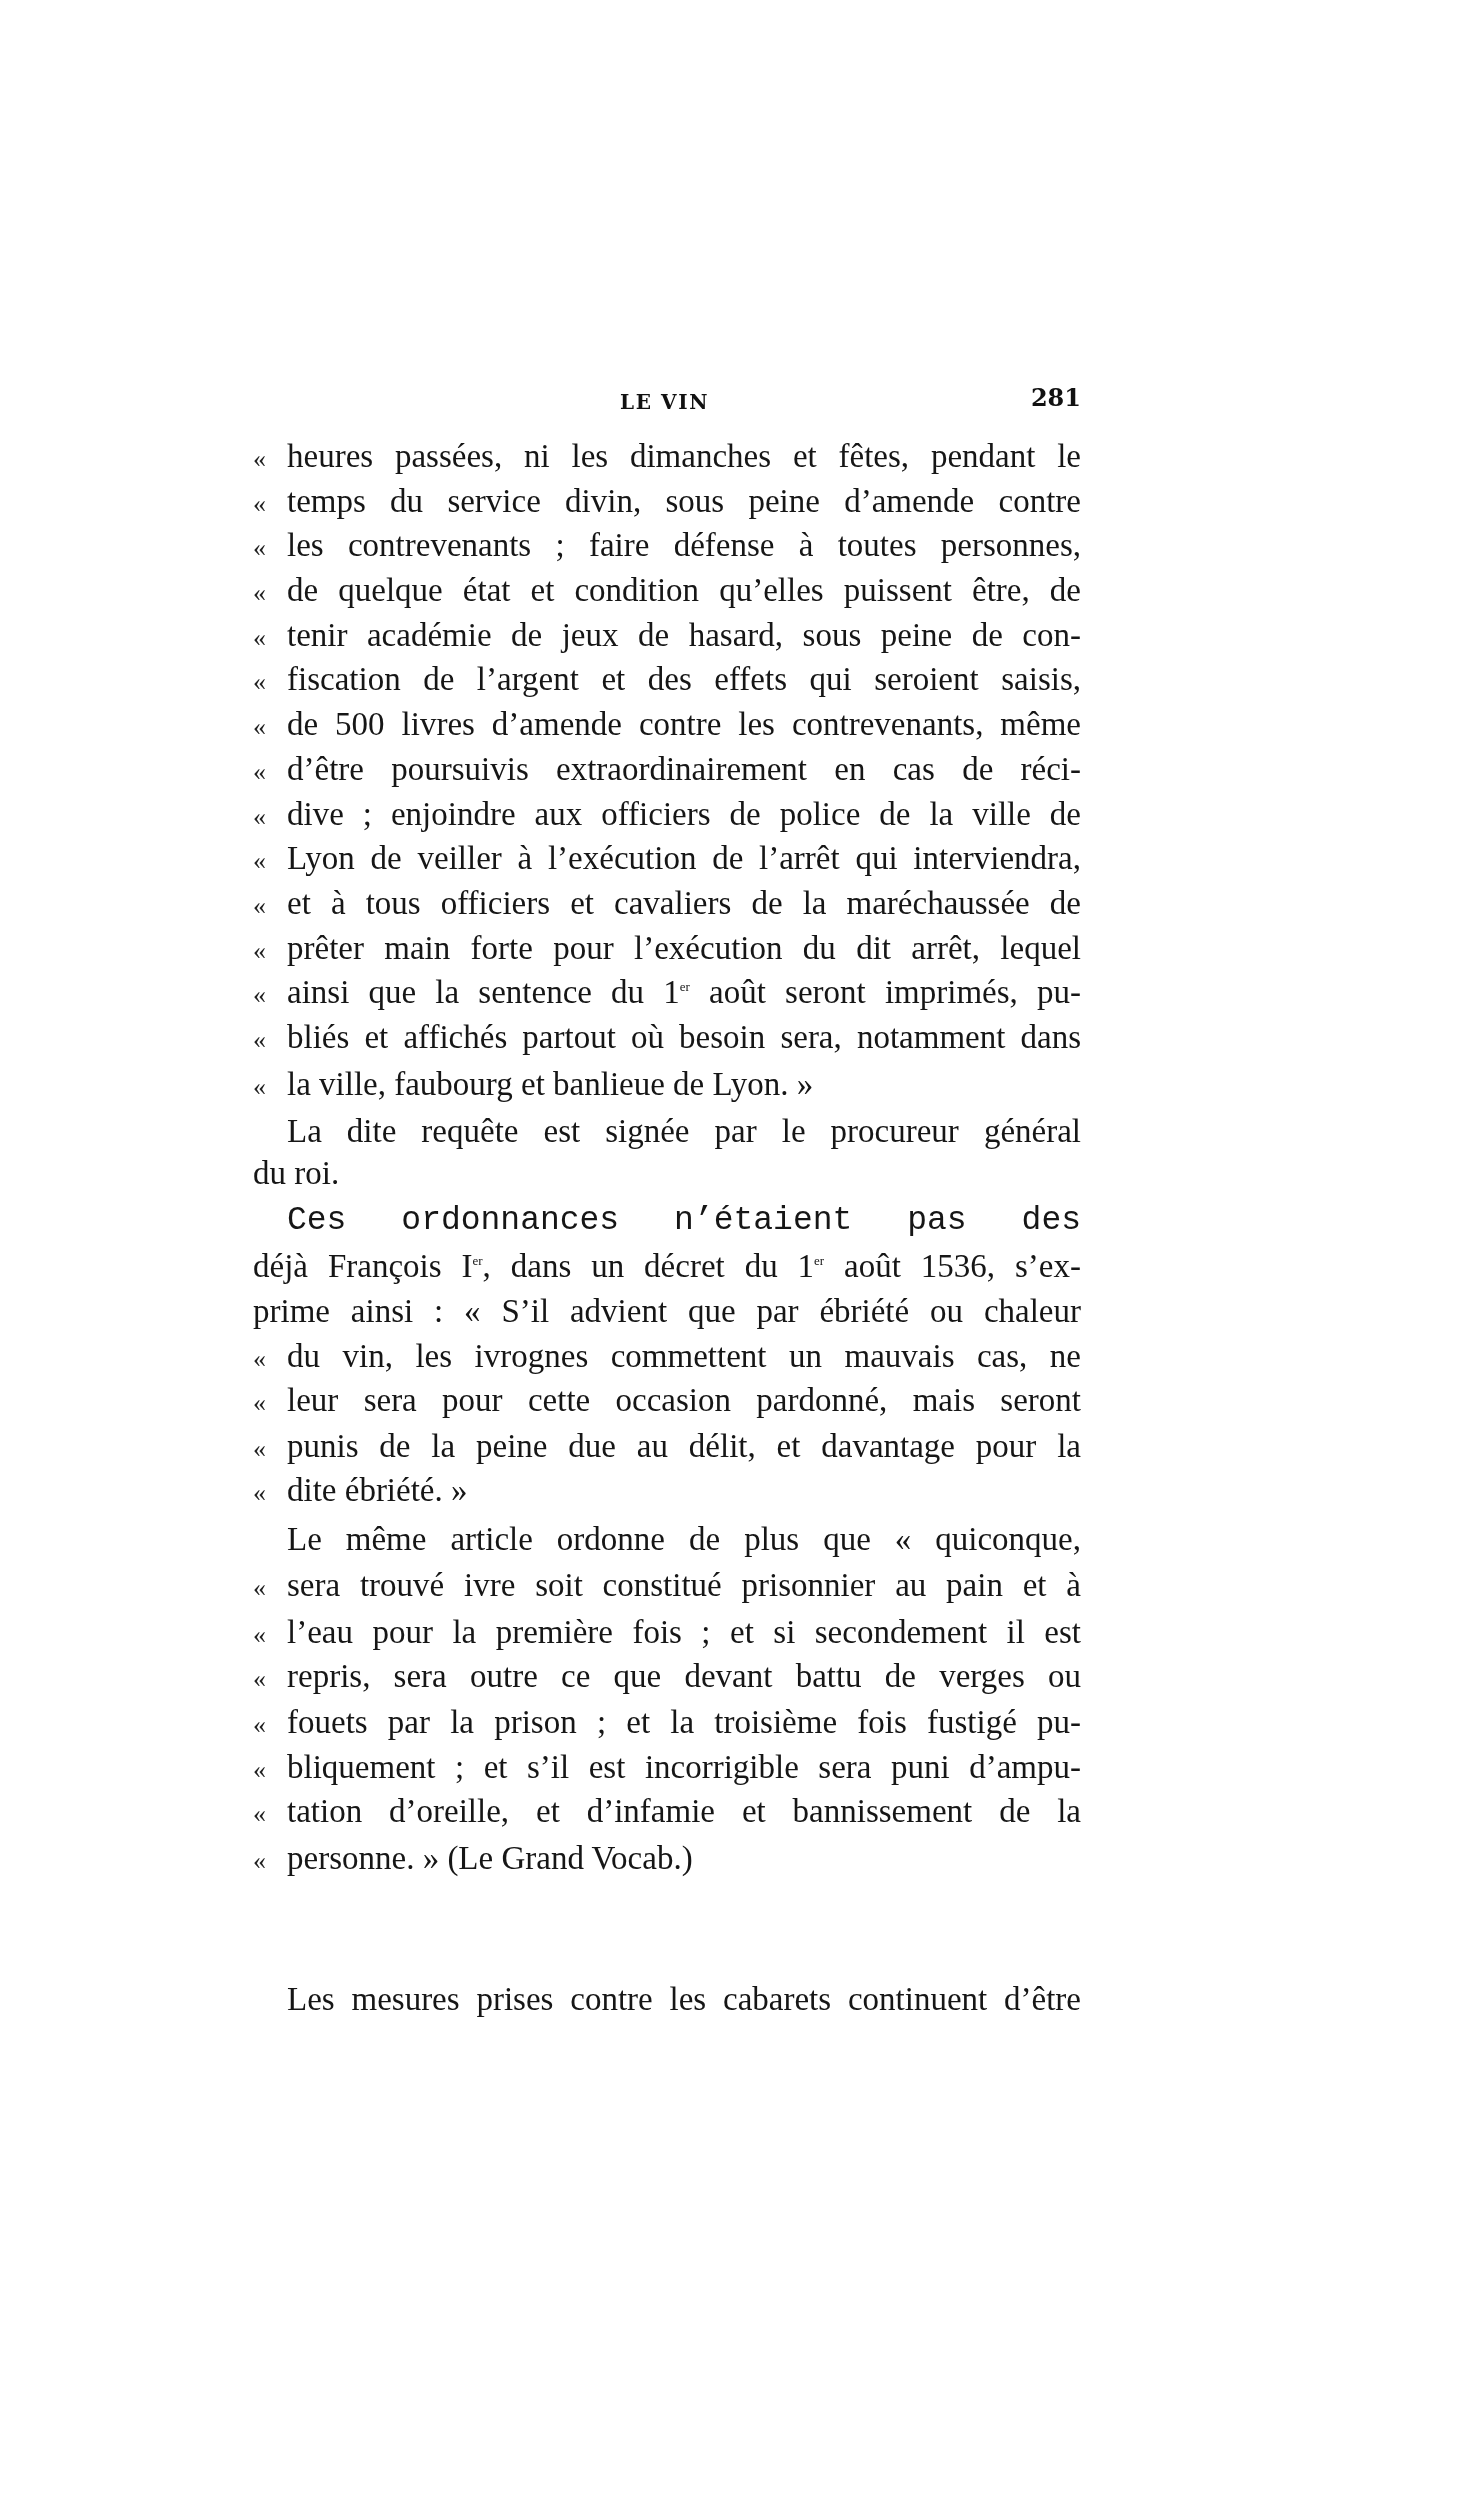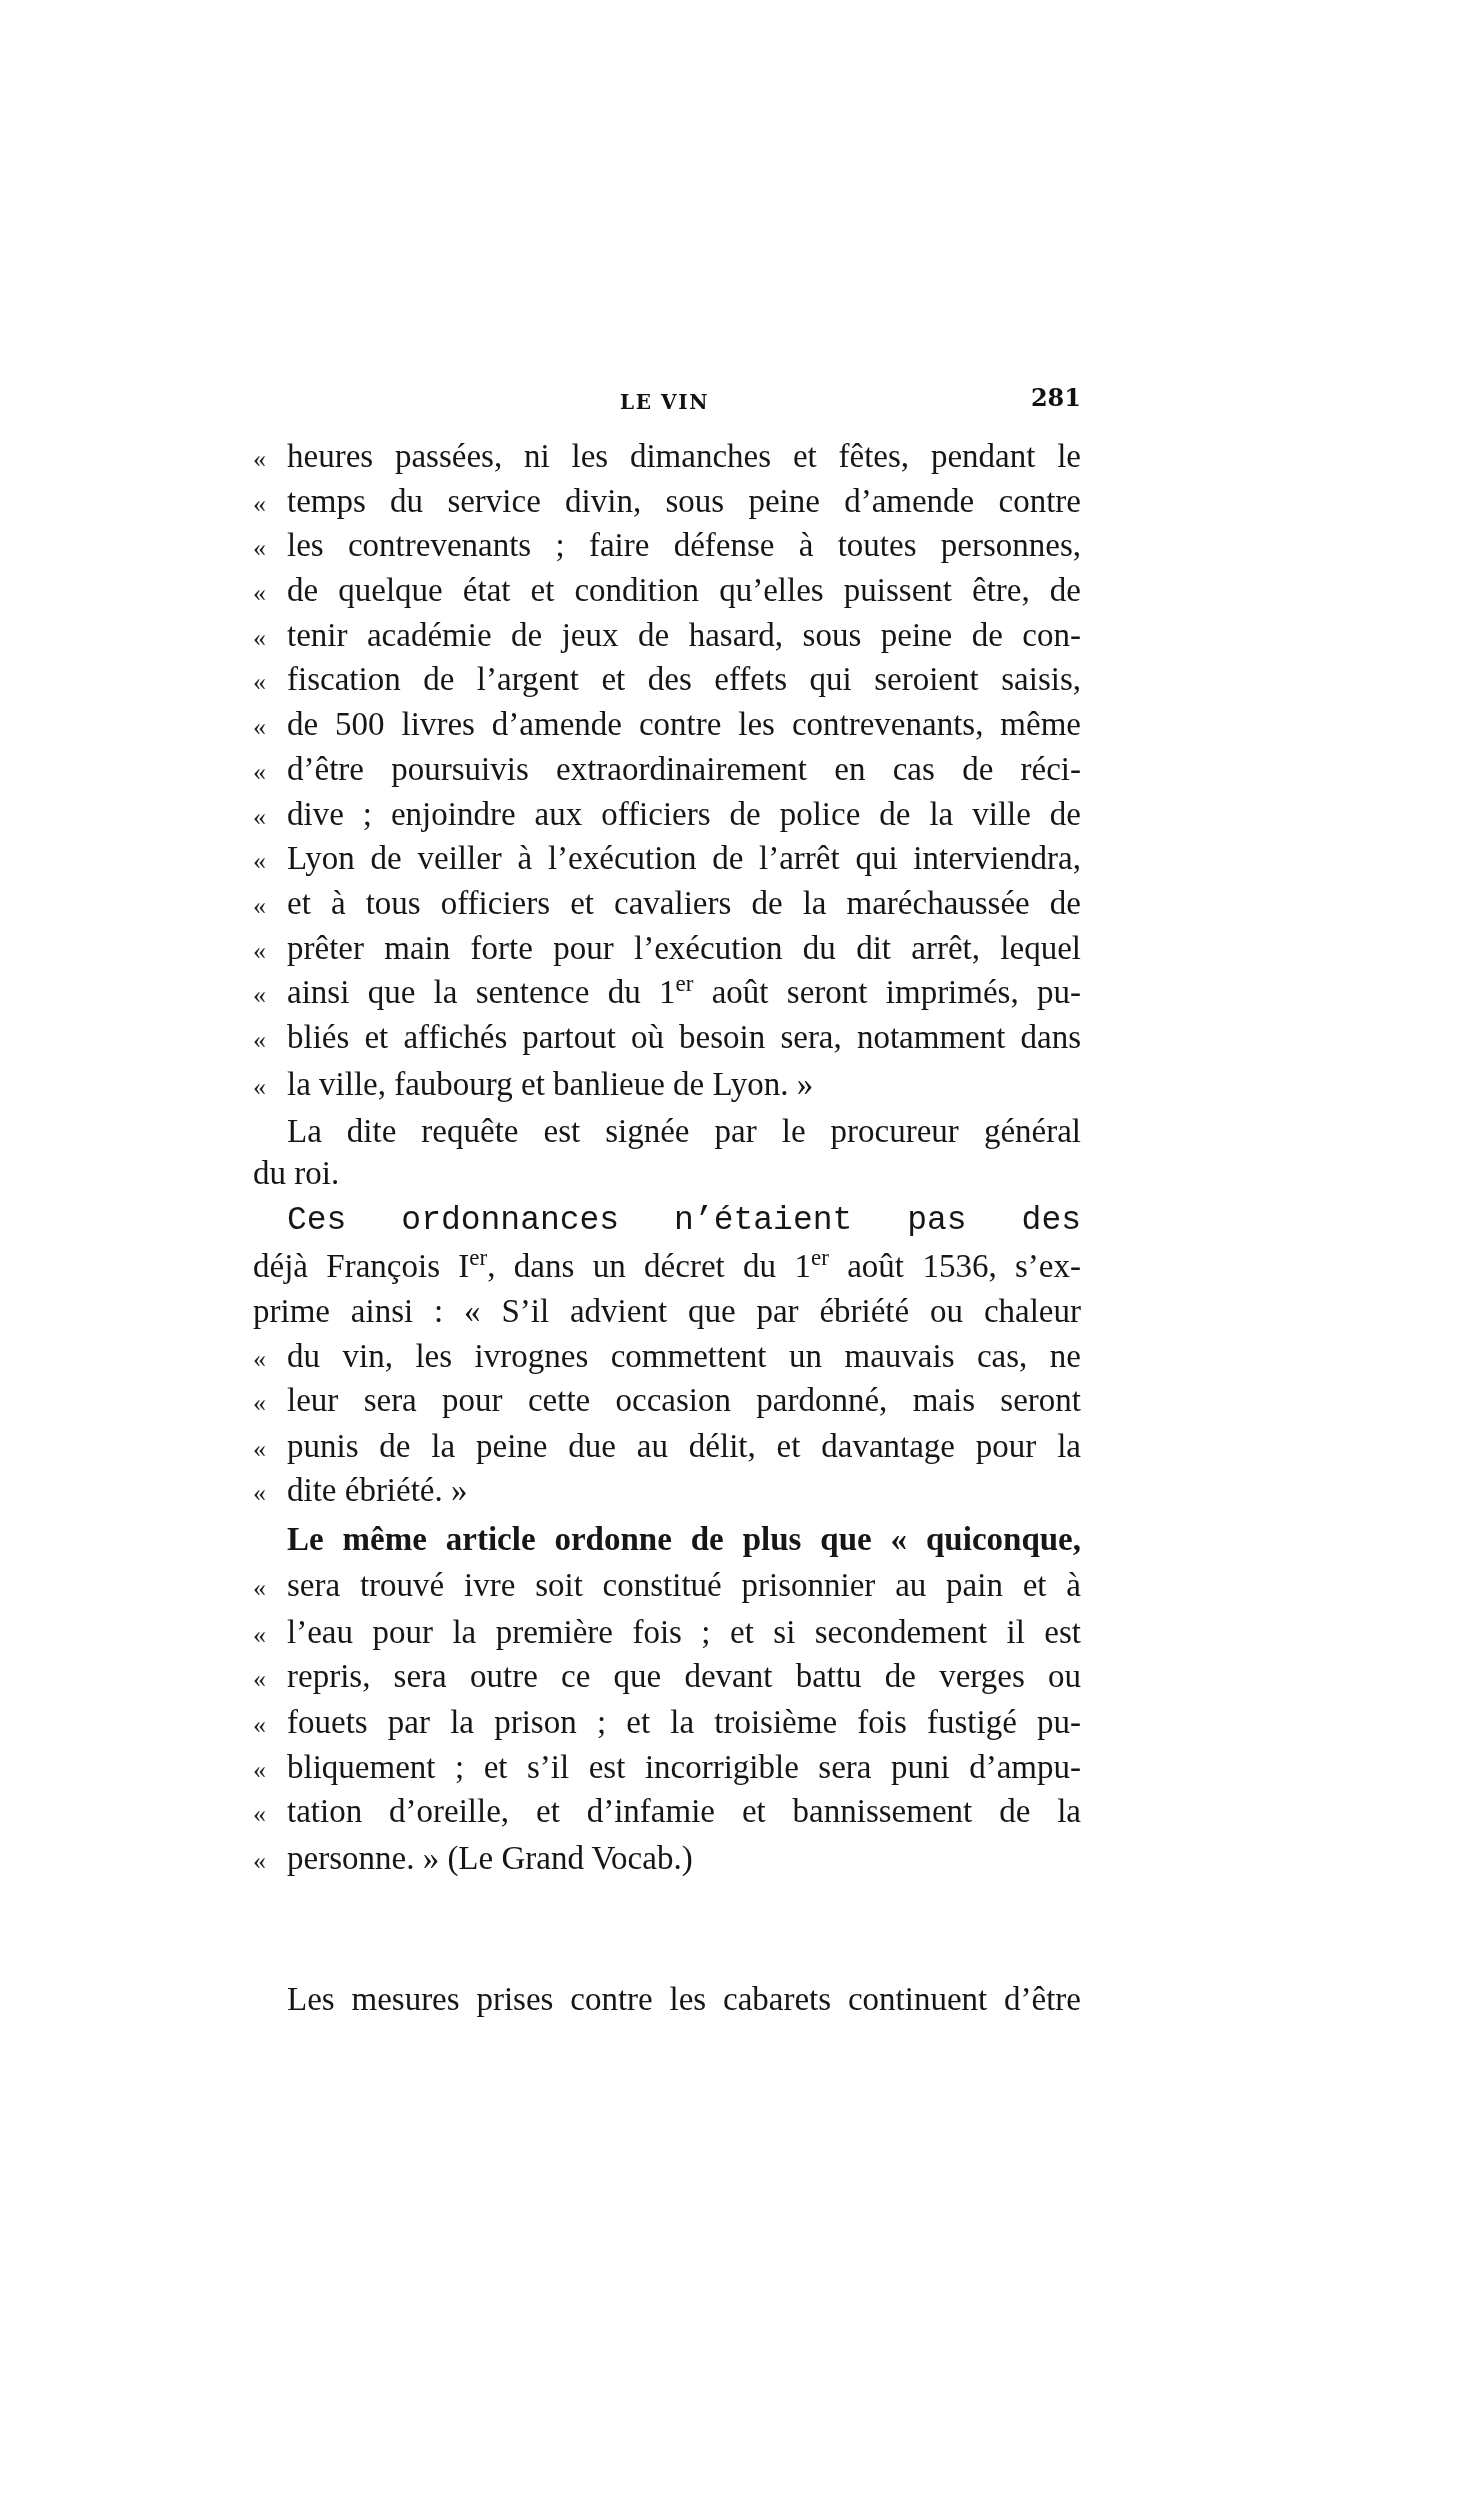--- a/index.html
+++ b/index.html
@@ -22,21 +22,21 @@
   }
   .marker {
     flex: 0 0 34px; font-size: 26px; color: #222;
   }
   .indent { flex: 0 0 34px; }
   .txt {
     flex: 1 1 auto; display: block; white-space: normal;
     text-align: justify; text-align-last: justify; overflow: hidden; height: 45px;
   }
   .txt.last { text-align-last: left; }
-  sup { font-size: 23px; line-height: 0; vertical-align: 12.4px; }
+  sup { font-size: 13px; line-height: 0; vertical-align: 12.4px; }
 </style>
 </head>
 <body>
 
 <div class="page">
   <div class="header-title">LE VIN</div>
   <div class="page-number">281</div>
   <div id="body-text">
       <div class="line" style="top: 434px;">
         <span class="marker">«</span>
@@ -124,21 +124,21 @@
         <span class="txt"><span>leur sera pour cette occasion pardonné, mais seront</span></span>
       </div>
       <div class="line" style="top: 1424px;">
         <span class="marker">«</span>
         <span class="txt"><span>punis de la peine due au délit, et davantage pour la</span></span>
       </div>
       <div class="line" style="top: 1468px;">
         <span class="marker">«</span>
         <span class="txt last"><span>dite ébriété. »</span></span>
       </div>
-      <div class="line" style="top: 1517px; font-weight: bold;">
+      <div class="line" style="top: 1517px;">
         <span class="indent"></span>
         <span class="txt"><span>Le même article ordonne de plus que « quiconque,</span></span>
       </div>
       <div class="line" style="top: 1563px;">
         <span class="marker">«</span>
         <span class="txt"><span>sera trouvé ivre soit constitué prisonnier au pain et à</span></span>
       </div>
       <div class="line" style="top: 1610px;">
         <span class="marker">«</span>
         <span class="txt"><span>l’eau pour la première fois ; et si secondement il est</span></span>

